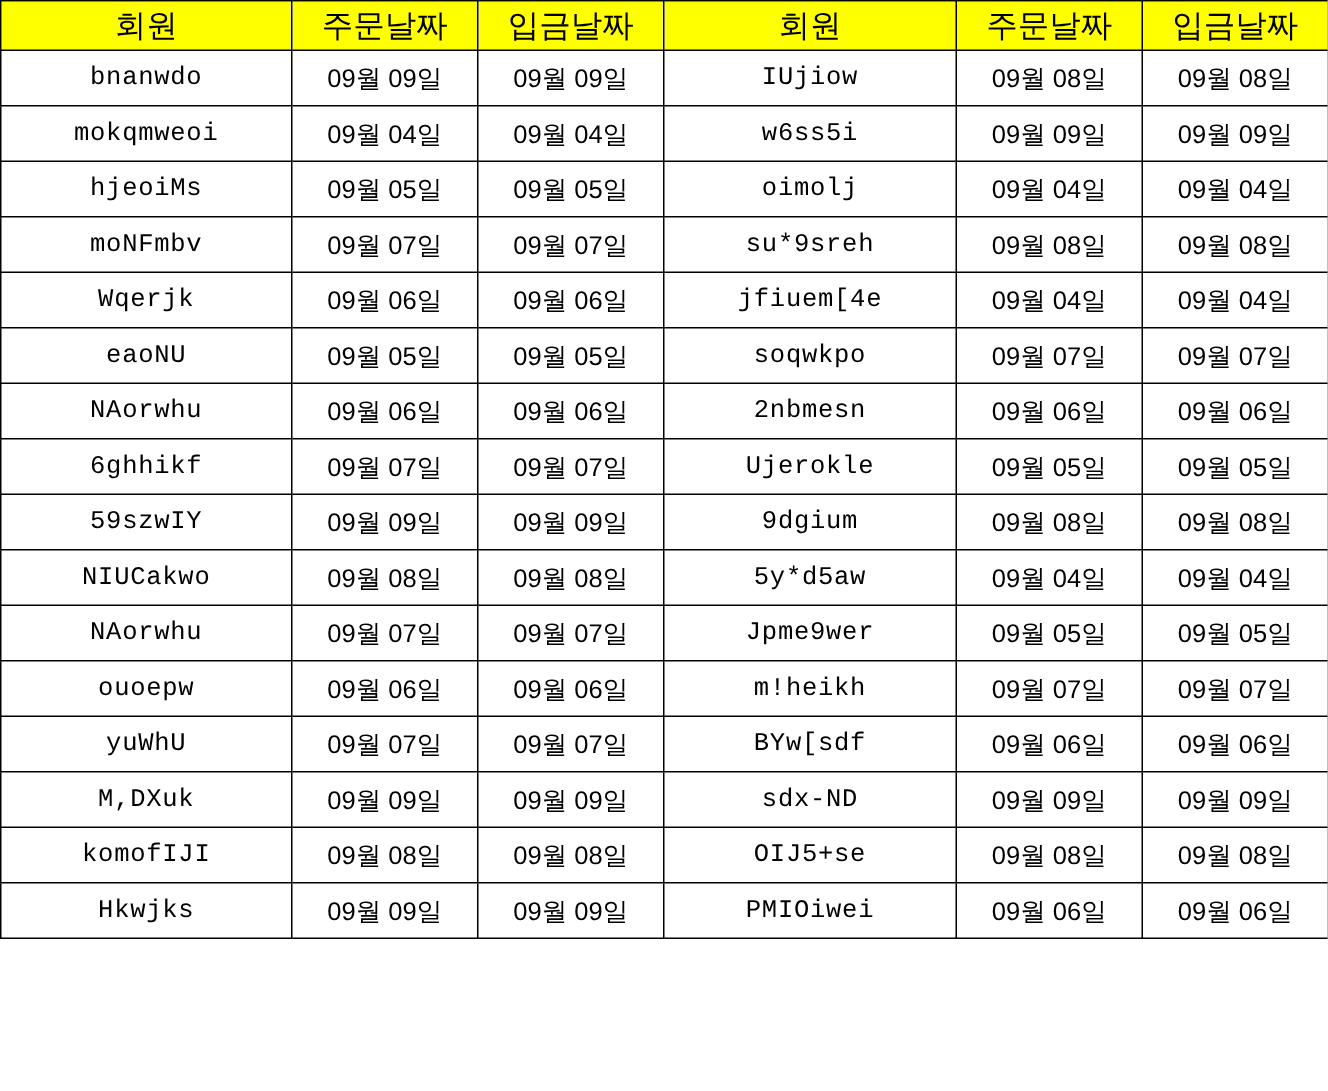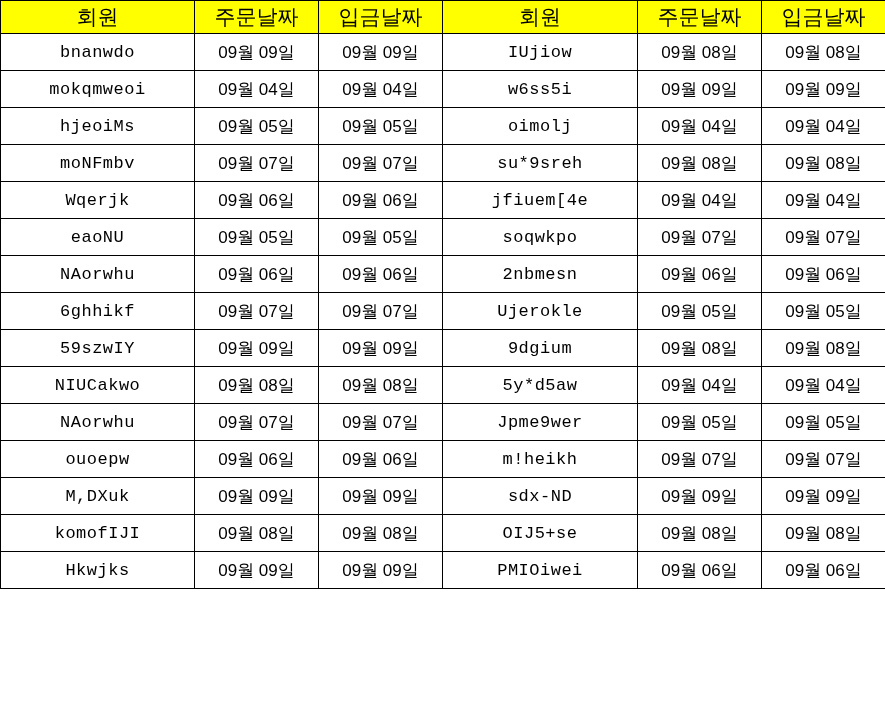--- a/index.html
+++ b/index.html
@@ -170,20 +170,28 @@
       </tr>
       <tr>
         <td class="member">ouoepw</td>
         <td class="date">09월 06일</td>
         <td class="date">09월 06일</td>
         <td class="member">m!heikh</td>
         <td class="date">09월 07일</td>
         <td class="date">09월 07일</td>
       </tr>
       <tr>
+        <td class="member">yuWhU</td>
+        <td class="date">09월 07일</td>
+        <td class="date">09월 07일</td>
+        <td class="member">BYw[sdf</td>
+        <td class="date">09월 06일</td>
+        <td class="date">09월 06일</td>
+      </tr>
+      <tr>
         <td class="member">M,DXuk</td>
         <td class="date">09월 09일</td>
         <td class="date">09월 09일</td>
         <td class="member">sdx-ND</td>
         <td class="date">09월 09일</td>
         <td class="date">09월 09일</td>
       </tr>
       <tr>
         <td class="member">komofIJI</td>
         <td class="date">09월 08일</td>

